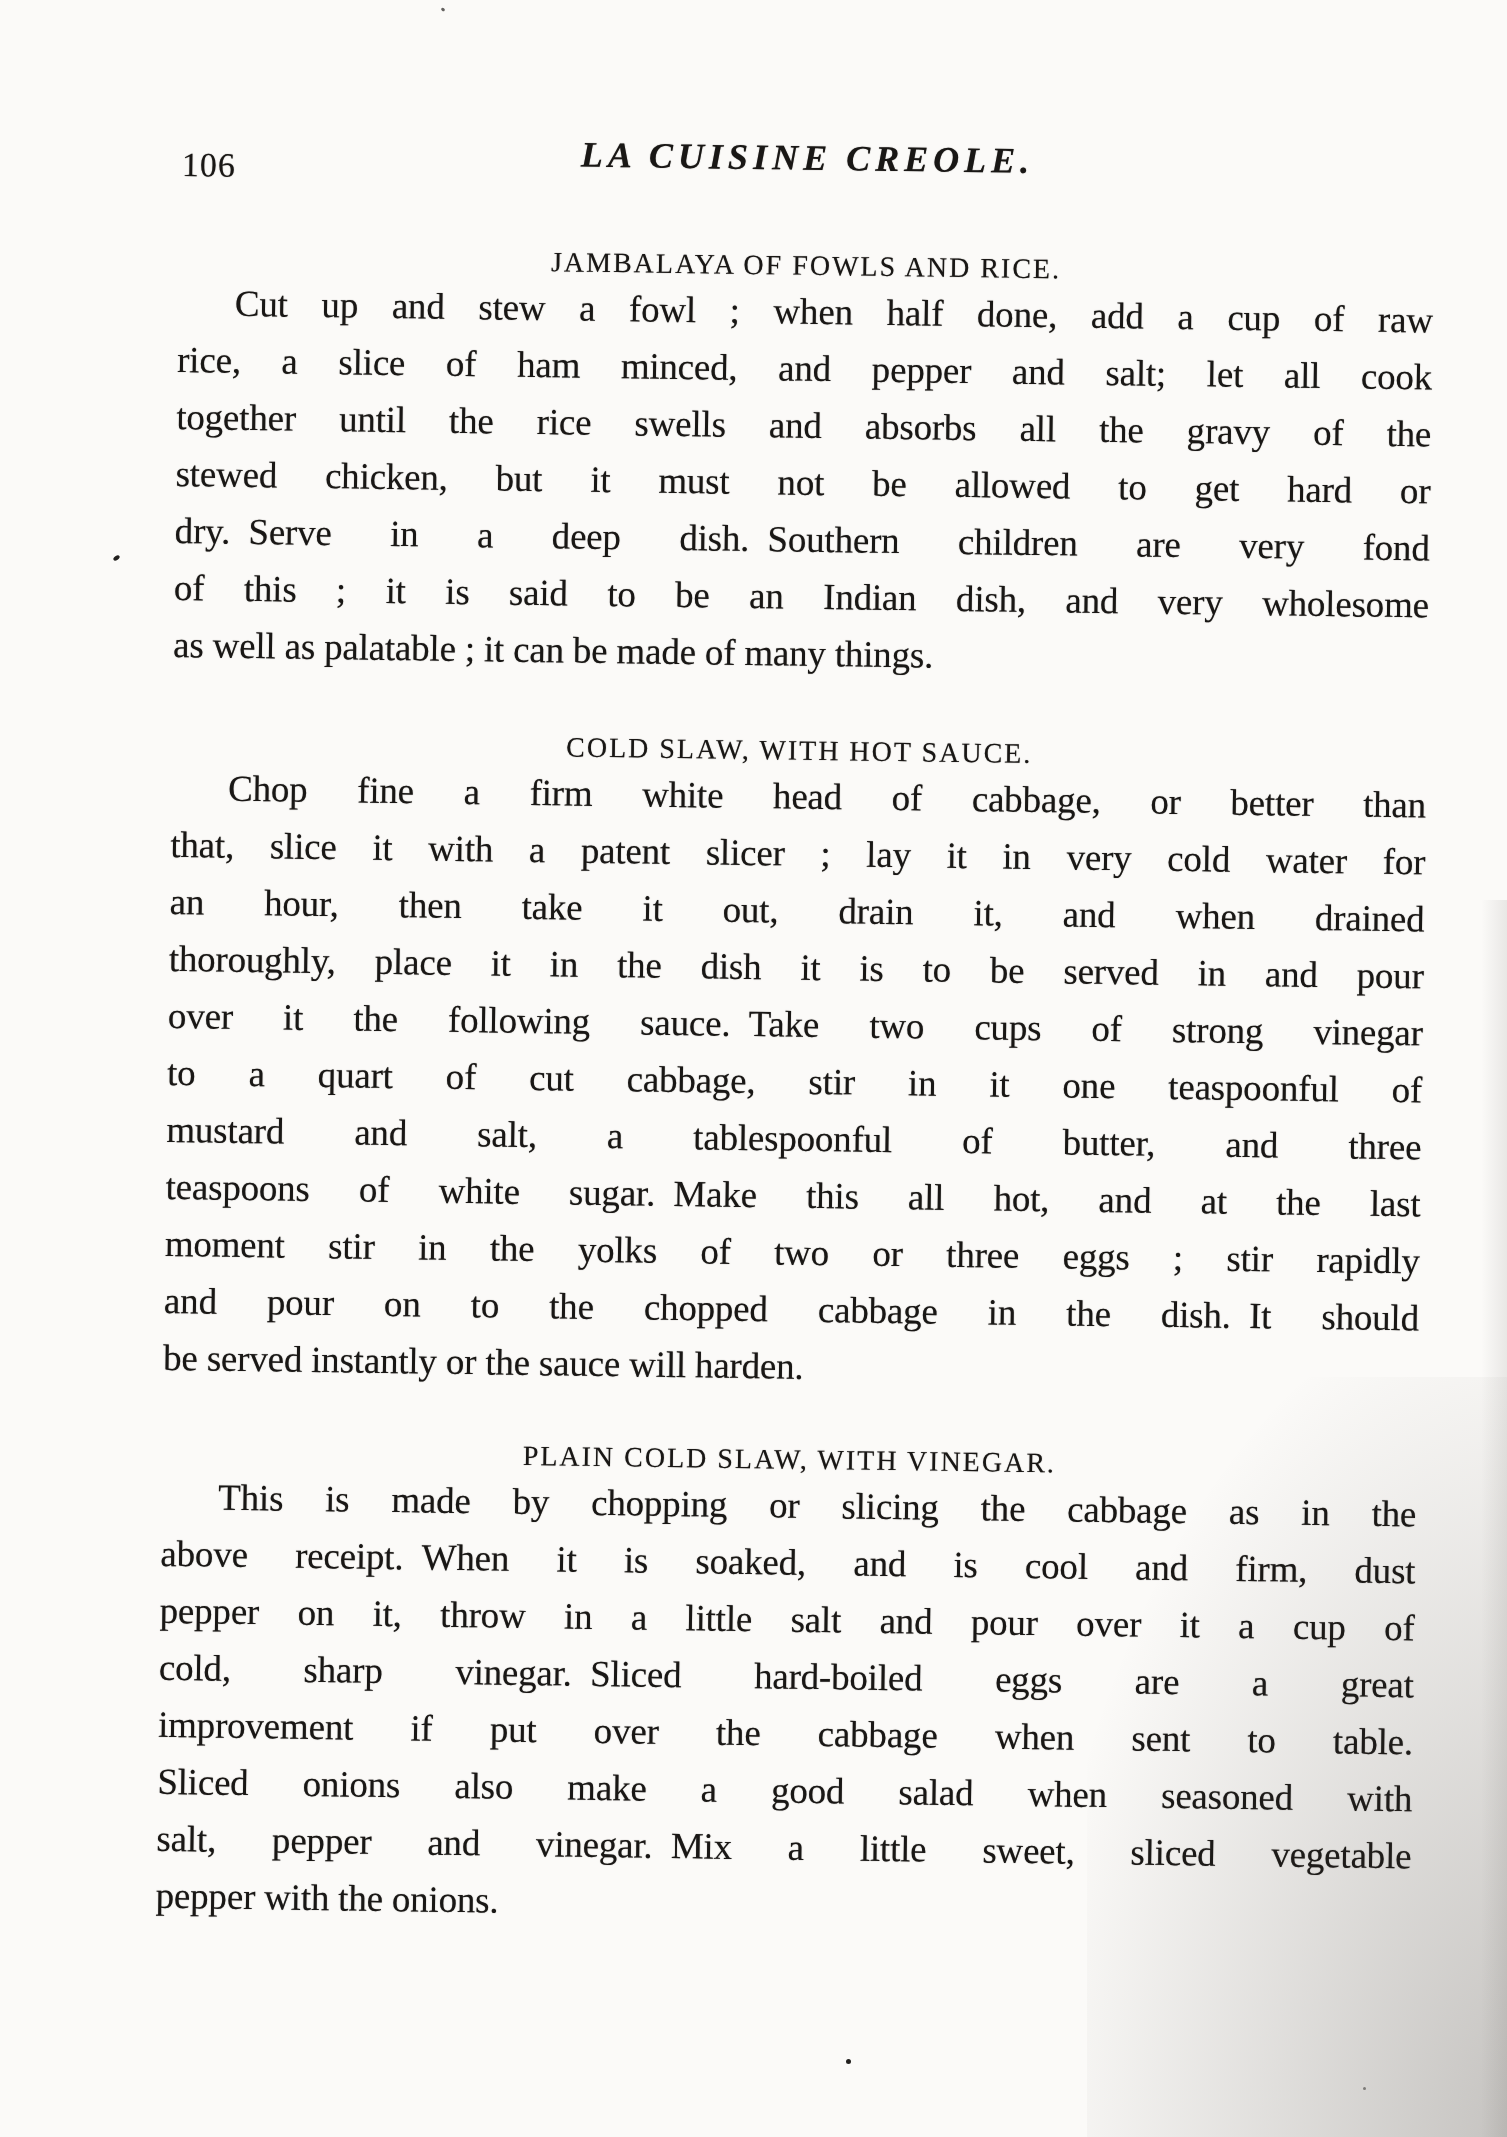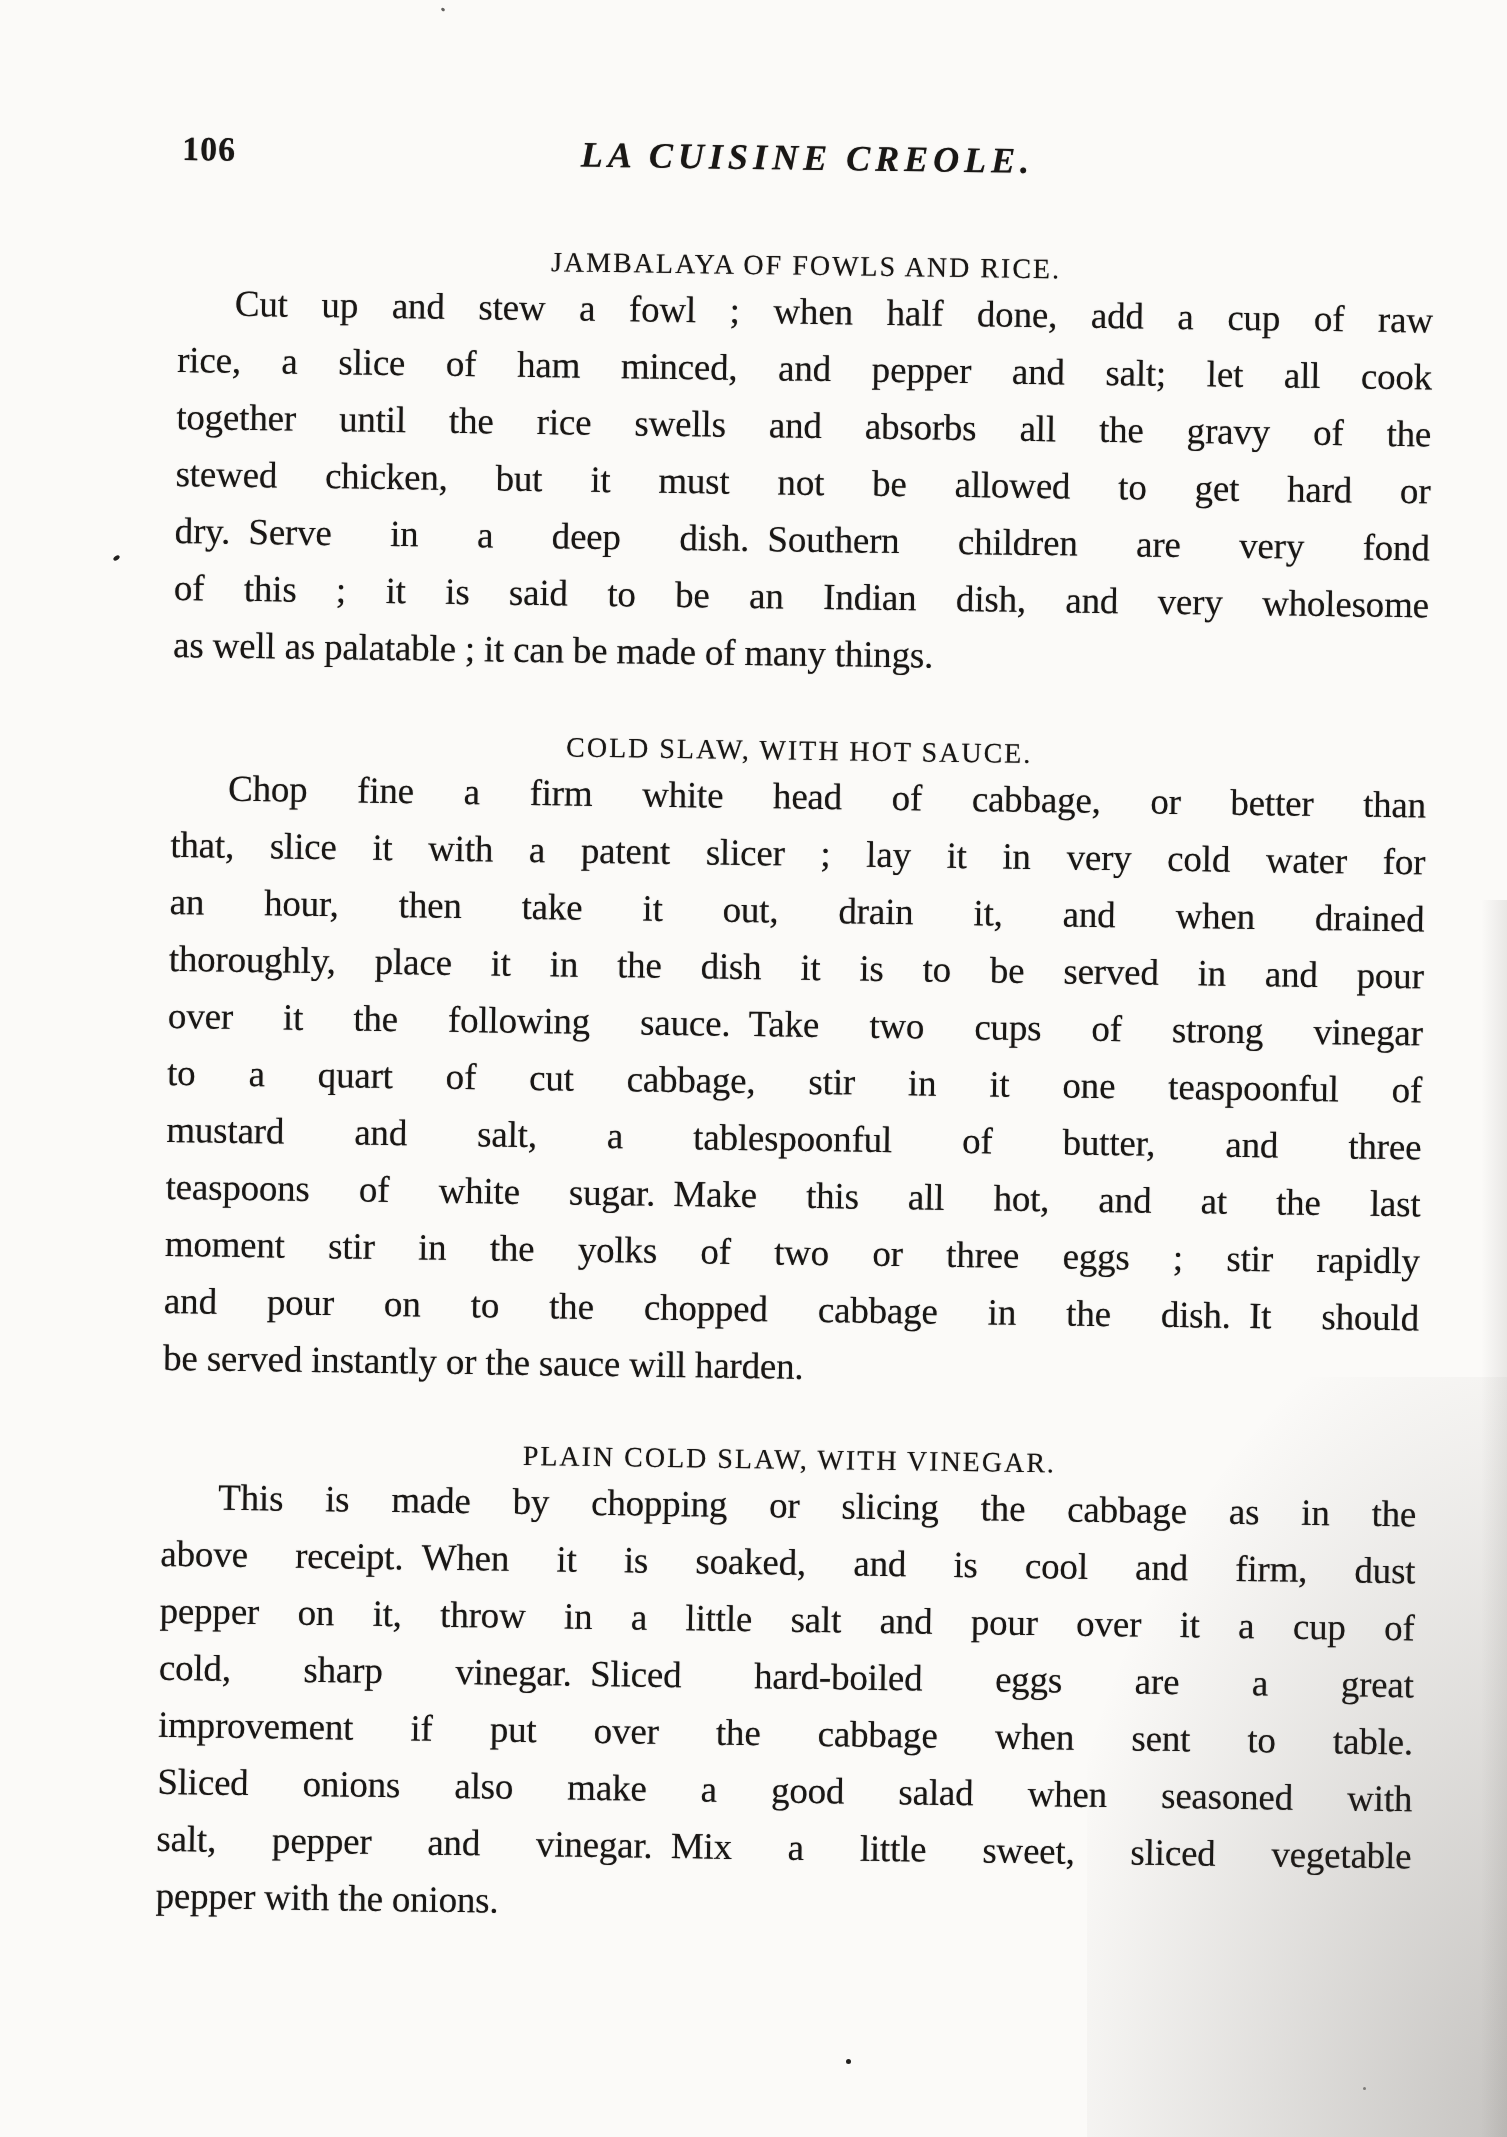--- a/index.html
+++ b/index.html
@@ -30,23 +30,23 @@
   .running-head {
     position: absolute;
     top: 128px;
     left: 178px;
     width: 1255px;
     height: 46px;
   }
   .pagenum {
     position: absolute;
     left: 2px;
-    top: 2px;
+    top: 18px;
     font-size: 34px;
-    font-weight: bold;
+    font-weight: normal;
     letter-spacing: 1px;
   }
   .book-title {
     position: absolute;
     left: 0;
     top: 0;
     width: 100%;
     text-align: center;
     font-size: 36px;
     font-style: italic;

